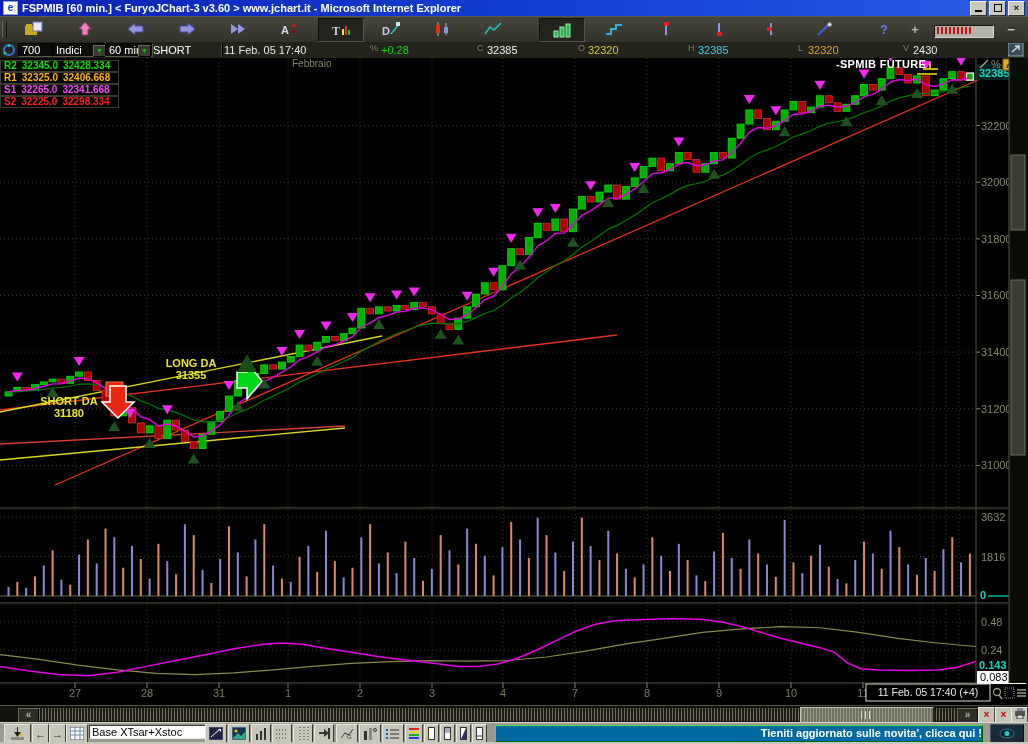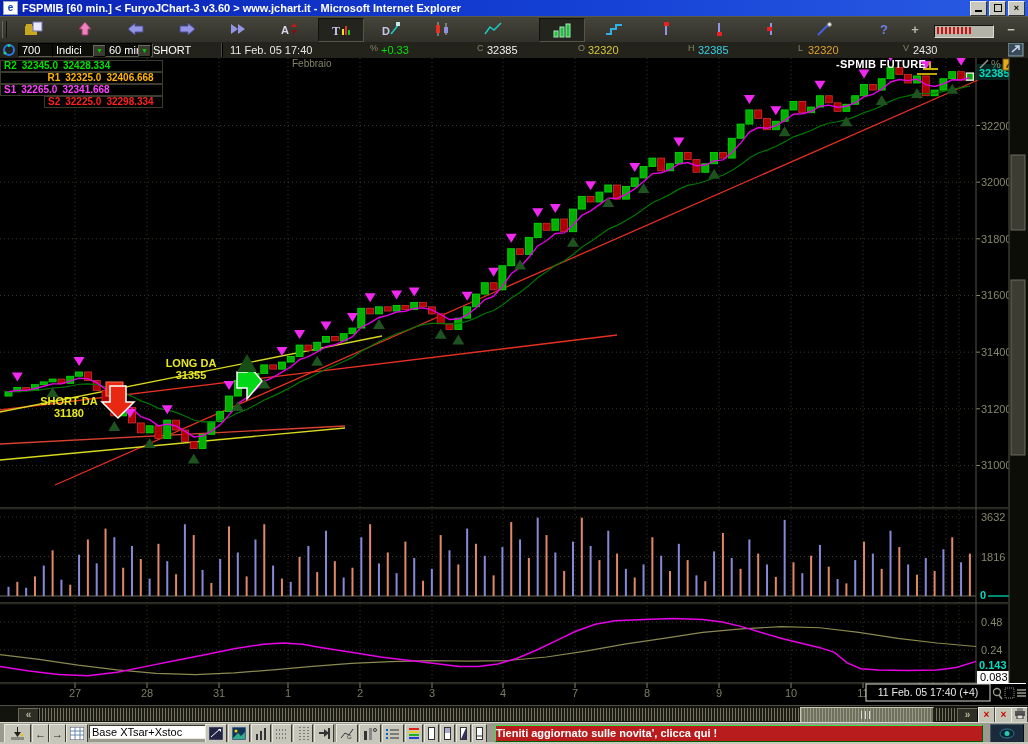--- a/index.html
+++ b/index.html
@@ -65,23 +65,23 @@
     text-align:center;line-height:12px;}
   .miniwin{position:absolute;top:1px;width:15px;height:15px;background:#c4c4b4;border:1px solid;
     border-color:#eee #444 #444 #eee;font-size:10px;line-height:13px;text-align:center;color:#c00;font-weight:bold;}
   
   #bottombar{position:absolute;left:0;top:722px;width:1028px;height:20px;background:#9a9a8e;
     border-top:1px solid #d8d8cc;}
   .bbtn{position:absolute;top:1px;height:17px;background:#c6c6ba;border:1px solid;
     border-color:#e8e8dc #3a3a30 #3a3a30 #e8e8dc;display:flex;align-items:center;justify-content:center;}
   #presetinput{position:absolute;left:89px;top:2px;width:112px;height:12px;border:1px solid;
     border-color:#3a3a30 #e8e8dc #e8e8dc #3a3a30;font:11px "Liberation Sans",sans-serif;padding:0 2px;background:#fff;color:#000;}
-  #banner{position:absolute;left:495px;top:2px;width:486px;height:15px;background:#b91c1c;
+  #banner{position:absolute;left:495px;top:2px;width:486px;height:15px;background:#0369a1;
     border:1px solid;border-color:#40e040 #006000 #006000 #40e040;color:#fff;font:bold 11px "Liberation Sans",sans-serif;
-    text-align:left;line-height:14px;}
+    text-align:right;line-height:14px;}
   #bottomedge{position:absolute;left:0;top:742px;width:1028px;height:2px;background:#c8c8bc;}
 </style>
 </head>
 <body>
 
 <div id="app">
 
   <div id="titlebar">
     <span class="ticon">e</span>
     <span>FSPMIB [60 min.] &lt; FuryoJChart-3 v3.60 &gt; www.jchart.it - Microsoft Internet Explorer</span>
@@ -211,23 +211,23 @@
     <svg style="position:absolute;left:2px;top:1px" width="14" height="14">
       <circle cx="7" cy="7" r="5" fill="none" stroke="#2878e8" stroke-width="2"></circle>
         <circle cx="7" cy="2.5" r="1.6" fill="#20c8a0"></circle>
         <circle cx="3" cy="10" r="1.6" fill="#20c8a0"></circle>
       </svg>
     <span class="sunken" style="left:18px;width:30px">700</span>
     <span class="sunken" style="left:52px;width:48px"><span>Indici</span><span class="ddarrow">▼</span></span>
     <span class="sunken" style="left:105px;width:40px"><span>60 min</span><span class="ddarrow">▼</span></span>
     <span class="qval" style="left:153px;color:#fff">SHORT</span>
     <span class="vr" style="left:221px"></span>
-    <span class="qval" style="left:230px;color:#e8e8e8">11 Feb. 05  17:40</span>
+    <span class="qval" style="left:224px;color:#e8e8e8">11 Feb. 05  17:40</span>
     <span class="qlbl" style="left:370px">%</span>
-    <span class="qval" style="left:381px;color:#00e000">+0.33</span>
+    <span class="qval" style="left:381px;color:#00e000">+0.28</span>
     <span class="qlbl" style="left:477px">C</span>
     <span class="qval" style="left:487px;color:#f0f0f0">32385</span>
     <span class="qlbl" style="left:578px">O</span>
     <span class="qval" style="left:588px;color:#d8c838">32320</span>
     <span class="qlbl" style="left:688px">H</span>
     <span class="qval" style="left:698px;color:#38d0e8">32385</span>
     <span class="qlbl" style="left:798px">L</span>
     <span class="qval" style="left:808px;color:#e0a030">32320</span>
     <span class="qlbl" style="left:903px">V</span>
     <span class="qval" style="left:913px;color:#e8e8e8">2430</span>
@@ -631,21 +631,21 @@
         <rect x="1009" y="0" width="19" height="625" fill="#0d0d08"></rect>
         <line x1="1009" y1="0" x2="1009" y2="625" stroke="#55544a"></line>
         <rect x="1011" y="97" width="14" height="75" fill="#3c3c32" stroke="#6a6a5c" stroke-width="1"></rect>
         <rect x="1011" y="222" width="14" height="175" fill="#3c3c32" stroke="#6a6a5c" stroke-width="1"></rect>
       </svg>
 
     <div id="legend">
       <div class="lgrow" style="color: rgb(0, 224, 0);"><span>R2</span><span>32345.0</span><span>32428.334</span></div>
       <div class="lgrow" style="color: rgb(255, 180, 0); text-align: right;"><span>R1</span><span>32325.0</span><span>32406.668</span></div>
       <div class="lgrow" style="color: rgb(255, 68, 255);"><span>S1</span><span>32265.0</span><span>32341.668</span></div>
-      <div class="lgrow" style="color: rgb(255, 32, 32); margin-left: 44px;"><span>S2</span><span>32225.0</span><span>32298.334</span></div>
+      <div class="lgrow" style="color: rgb(255, 32, 32);"><span>S2</span><span>32225.0</span><span>32298.334</span></div>
     </div>
 
     <div id="monthlbl">Febbraio</div>
     <div id="serieslbl">-SPMIB FUTURE</div>
 
     <div class="anno" style="left:158px;top:299px;width:66px">
       <div>LONG DA</div>
         <div>31355</div>
       </div>
     <div class="anno" style="left:30px;top:337px;width:78px">

